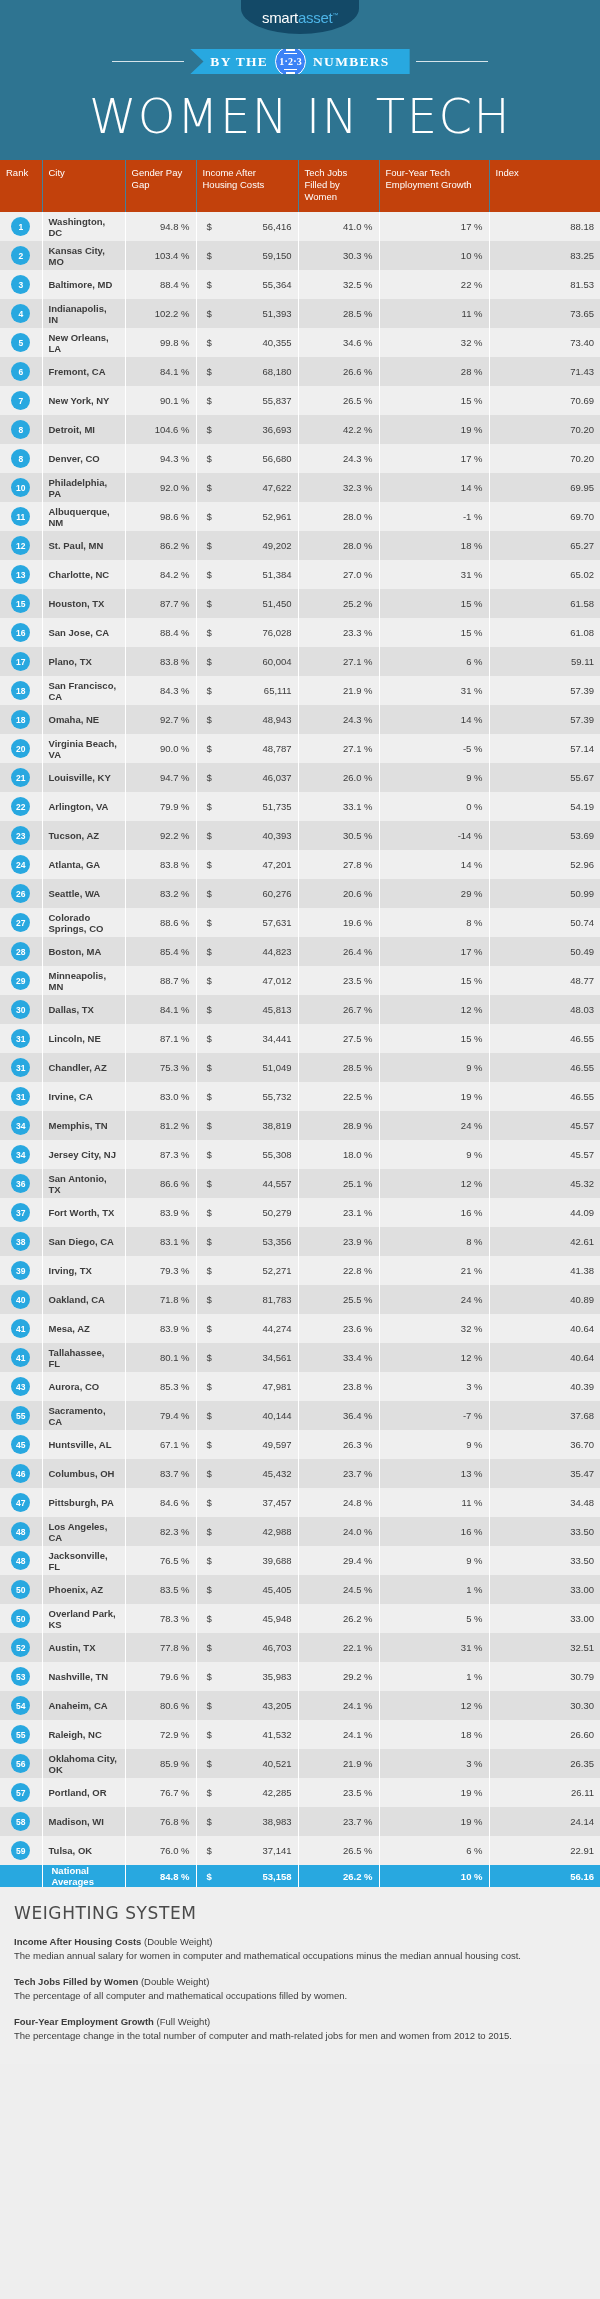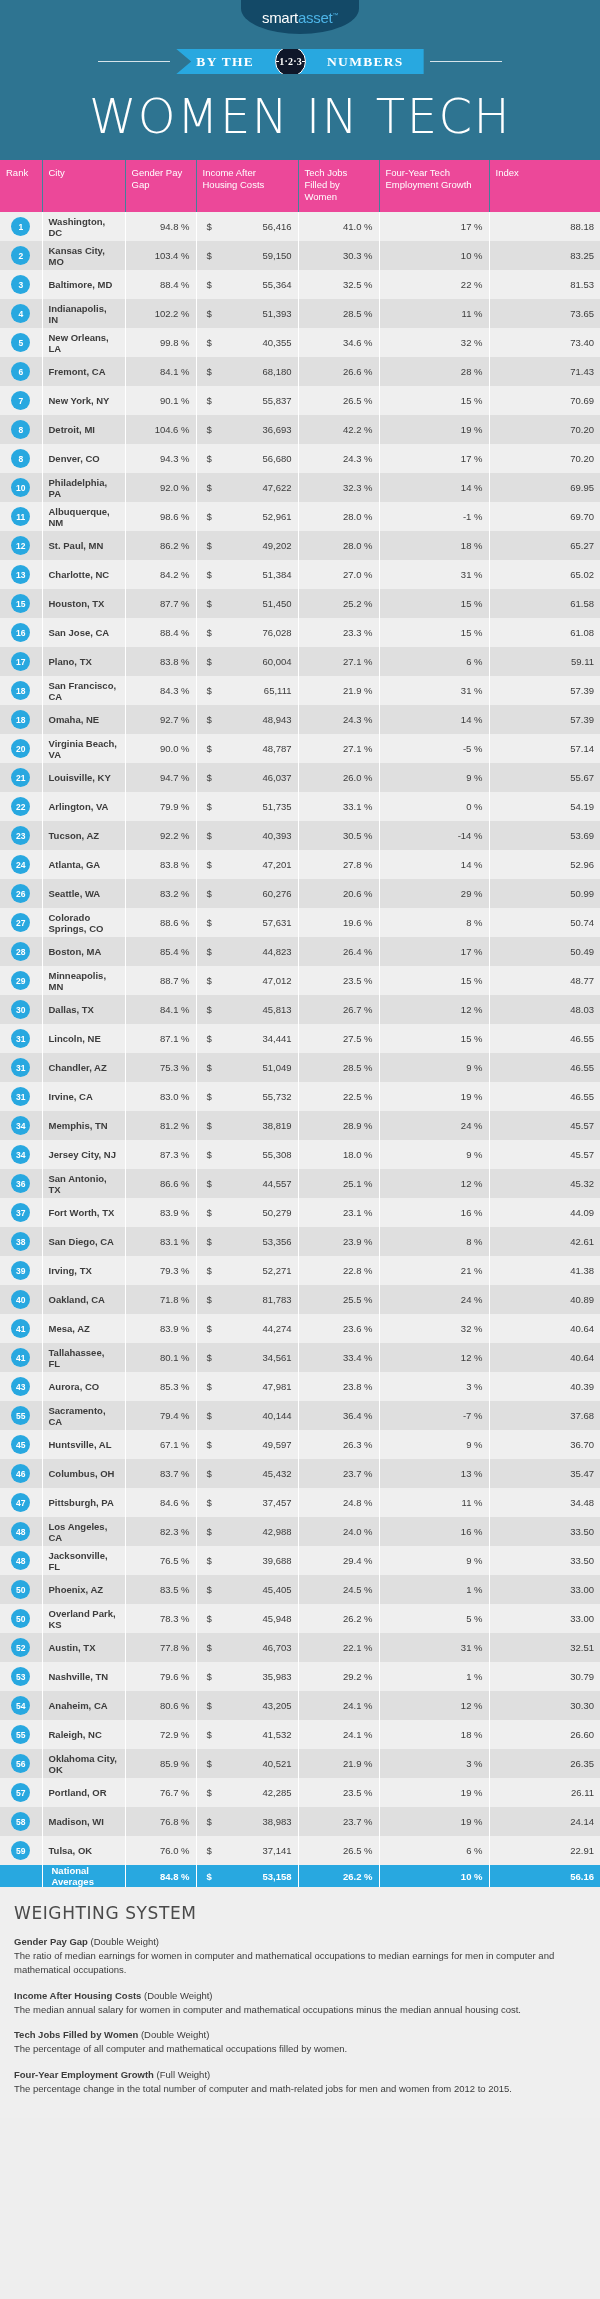--- a/index.html
+++ b/index.html
@@ -43,35 +43,35 @@
   .rule.right { margin-left: 6px; }
   .ribbon {
     background: #28a8e0;
     height: 25px;
     display: flex; align-items: center; justify-content: center;
     padding: 0 20px;
     position: relative;
     clip-path: polygon(0 0, 100% 0, 100% 100%, 0 100%, 6% 50%);
   }
   .ribbon-inner {
-    display: flex; align-items: center; gap: 21px;
+    display: flex; align-items: center; gap: 7px;
     font-family: "Liberation Serif", serif;
     font-weight: bold;
     font-size: 13.5px;
     letter-spacing: 1.3px;
     color: #ffffff;
   }
   .ribbon::before, .ribbon::after {
     content: ""; position: absolute; top: 0; width: 10px; height: 100%;
   }
   .num-circle {
     width: 31px; height: 31px; border-radius: 50%;
     border: 1.6px solid #ffffff;
-    background: #0f172a;
-    display: flex; flex-direction: row; align-items: center; 
+    background: #3b82f6;
+    display: flex; flex-direction: column; align-items: center; justify-content: center;
     flex: none;
     position: relative; z-index: 3;
   }
   .num-circle .bar { width: 13px; height: 1.4px; background: #ffffff; margin: 1px 0; }
   .num-circle .bar.short { width: 9px; }
   .num-circle .digits {
     font-family: "Liberation Serif", serif; font-weight: bold;
     font-size: 10px; color: #ffffff; letter-spacing: 0.2px;
     margin: 1px 0;
   }
@@ -86,21 +86,21 @@
     font-stretch: condensed;
   }
 
   
   table.rank-table {
     width: 600px;
     border-collapse: collapse;
     table-layout: fixed;
   }
   table.rank-table th {
-    background: #ec4899;
+    background: #c2410c;
     color: #ffffff;
     font-size: 9.5px;
     font-weight: 400;
     text-align: left;
     vertical-align: top;
     padding: 7px 6px 8px 6px;
     border-right: 1px solid #43809b;
     line-height: 1.28;
     height: 52px;
   }
@@ -1022,24 +1022,20 @@
           <td class="val">10 %</td>
           <td class="val">56.16</td>
         </tr>
       </tbody>
   </table>
 
   <div class="weighting">
     <div class="weighting-title">WEIGHTING SYSTEM</div>
     <div>
         <div class="w-item">
-          <div class="w-head"><span class="name">Gender Pay Gap</span> <span class="weight">(Double Weight)</span></div>
-          <div class="w-desc">The ratio of median earnings for women in computer and mathematical occupations to median earnings for men in computer and mathematical occupations.</div>
-        </div>
-        <div class="w-item">
           <div class="w-head"><span class="name">Income After Housing Costs</span> <span class="weight">(Double Weight)</span></div>
           <div class="w-desc">The median annual salary for women in computer and mathematical occupations minus the median annual housing cost.</div>
         </div>
         <div class="w-item">
           <div class="w-head"><span class="name">Tech Jobs Filled by Women</span> <span class="weight">(Double Weight)</span></div>
           <div class="w-desc">The percentage of all computer and mathematical occupations filled by women.</div>
         </div>
         <div class="w-item">
           <div class="w-head"><span class="name">Four-Year Employment Growth</span> <span class="weight">(Full Weight)</span></div>
           <div class="w-desc">The percentage change in the total number of computer and math-related jobs for men and women from 2012 to 2015.</div>

